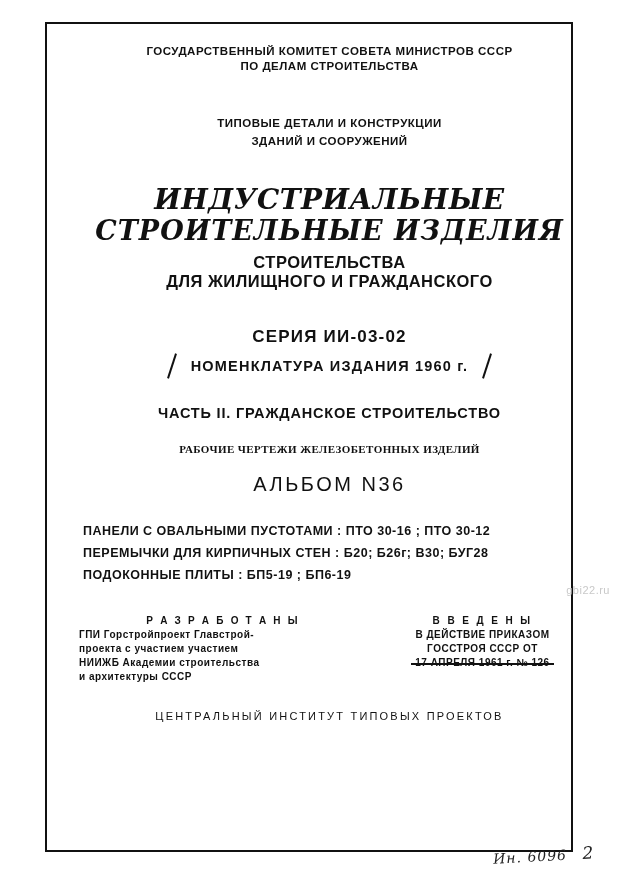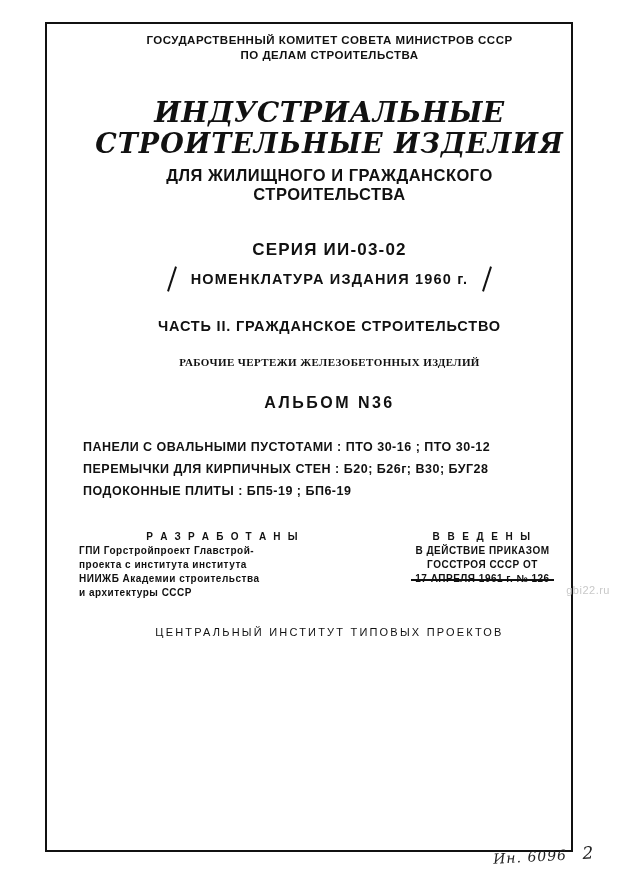--- a/index.html
+++ b/index.html
@@ -25,21 +25,21 @@
     left: 45px;
     top: 22px;
     width: 528px;
     height: 830px;
     border: 2px solid #111111;
     box-sizing: border-box;
   }
   .content {
     position: absolute;
     left: 47px;
-    top: 13px;
+    top: 24px;
     width: 565px;
     height: 826px;
     box-sizing: border-box;
     padding: 12px 18px 10px 18px;
     text-align: center;
   }
   .ln {
     display: block;
     white-space: nowrap;
     letter-spacing: 0.5px;
@@ -127,23 +127,23 @@
     letter-spacing: 0.8px;
   }
   .working {
     margin-top: 22px;
     font-size: 11px;
     font-weight: bold;
     letter-spacing: 0.4px;
     font-family: Liberation Serif, serif;
   }
   .album {
-    margin-top: 26px;
-    font-size: 16px;
-    font-weight: bold;
+    margin-top: 18px;
+    font-size: 20px;
+    font-weight: normal;
     letter-spacing: 2.5px;
   }
 
   
   .products {
     margin-top: 24px;
     text-align: left;
     padding-left: 18px;
     font-size: 12.5px;
     font-weight: bold;
@@ -244,29 +244,33 @@
 
   <div class="sheet-border"></div>
 
   <div class="content">
 
     <div class="committee">
       <span class="ln">ГОСУДАРСТВЕННЫЙ КОМИТЕТ СОВЕТА  МИНИСТРОВ  СССР</span>
       <span class="ln">ПО ДЕЛАМ СТРОИТЕЛЬСТВА</span>
     </div>
 
+    <div class="subtitle">
+      <span class="ln">ТИПОВЫЕ ДЕТАЛИ И КОНСТРУКЦИИ</span>
+      <span class="ln">ЗДАНИЙ И СООРУЖЕНИЙ</span>
+    </div>
 
     <div class="maintitle">
       <span class="ln l1">ИНДУСТРИАЛЬНЫЕ</span>
       <span class="ln l2">СТРОИТЕЛЬНЫЕ ИЗДЕЛИЯ</span>
     </div>
 
     <div class="fortitle">
+      <span class="ln">СТРОИТЕЛЬСТВА</span>
       <span class="ln">ДЛЯ ЖИЛИЩНОГО  И  ГРАЖДАНСКОГО</span>
-      <span class="ln">СТРОИТЕЛЬСТВА</span>
     </div>
 
     <div class="series">СЕРИЯ ИИ-03-02</div>
 
     <div class="nomen-wrap">
       <span class="slash left"></span>
       <span class="nomen">НОМЕНКЛАТУРА ИЗДАНИЯ  1960 г.</span>
       <span class="slash right"></span>
     </div>
 
@@ -279,21 +283,21 @@
     <div class="products">
       <span class="ln">ПАНЕЛИ С ОВАЛЬНЫМИ  ПУСТОТАМИ : ПТО 30-16 ; ПТО 30-12</span>
       <span class="ln">ПЕРЕМЫЧКИ ДЛЯ КИРПИЧНЫХ СТЕН : Б20; Б26г; В30; БУГ28</span>
       <span class="ln">ПОДОКОННЫЕ  ПЛИТЫ :  БП5-19 ;  БП6-19</span>
     </div>
 
     <div class="footer-cols">
       <div class="col-left">
         <span class="ln hdr">Р А З Р А Б О Т А Н Ы</span>
         <span class="ln">ГПИ Горстройпроект  Главстрой-</span>
-        <span class="ln">проекта с института института</span>
+        <span class="ln">проекта с участием участием</span>
         <span class="ln">НИИЖБ Академии строительства</span>
         <span class="ln">и архитектуры СССР</span>
       </div>
       <div class="col-right">
         <span class="ln hdr">В В Е Д Е Н Ы</span>
         <span class="ln">В ДЕЙСТВИЕ  ПРИКАЗОМ</span>
         <span class="ln">ГОССТРОЯ  СССР ОТ</span>
         <span class="ln strikeline">17 АПРЕЛЯ 1961 г. № 126</span>
       </div>
     </div>

